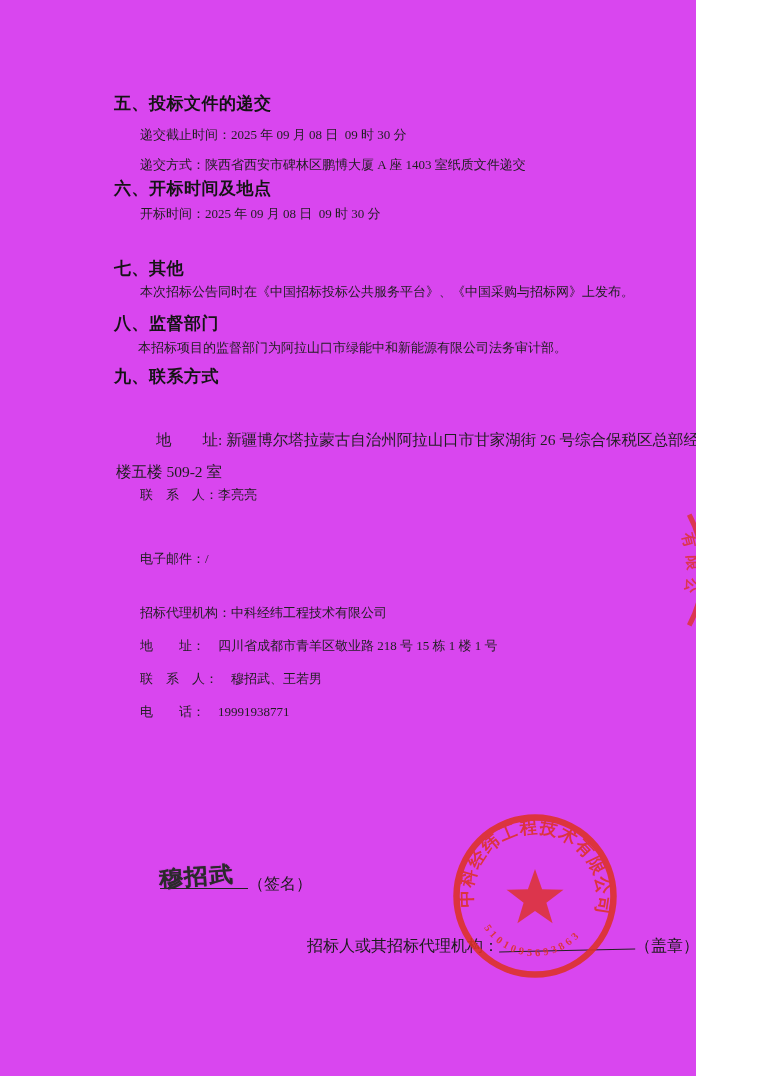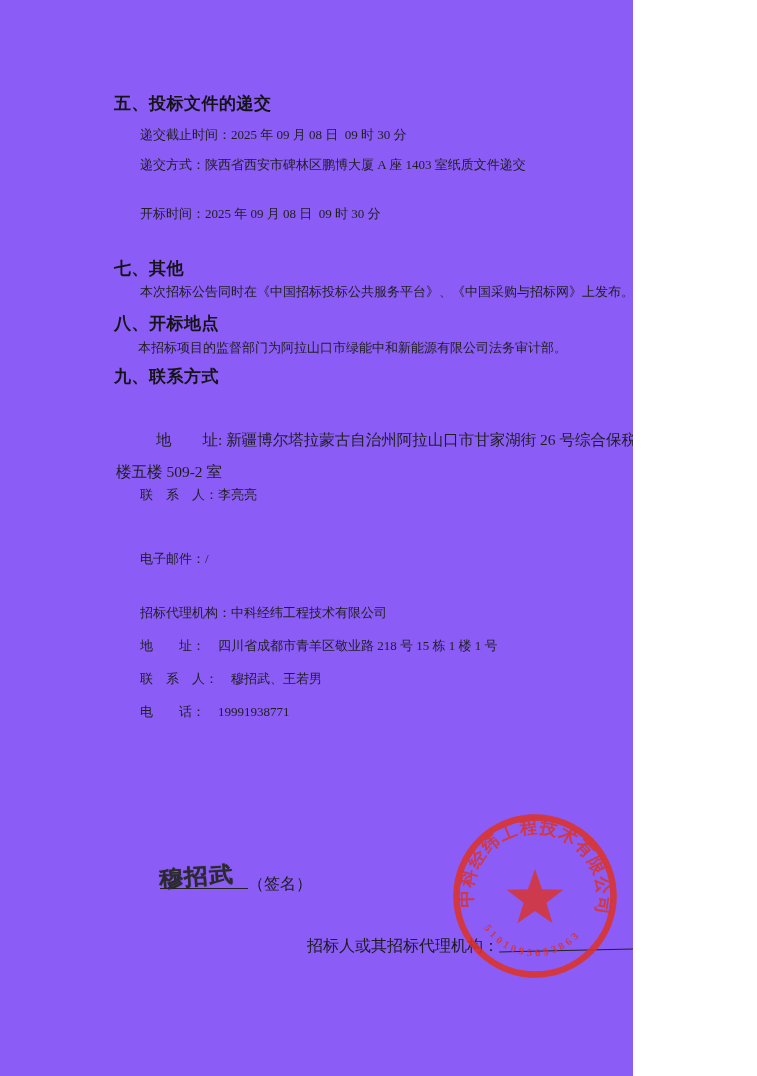--- a/index.html
+++ b/index.html
@@ -1,19 +1,19 @@
 <!DOCTYPE html>
 <html><head>
 <meta charset="utf-8">
 <style>
   html,body{margin:0;padding:0;background:#ffffff;}
   .page{
     position:relative;
-    width:633px;height:1076px;
-    background:#8b5cf6;
+    width:696px;height:1076px;
+    background:#d946ef;
     font-family:"Liberation Serif","DejaVu Serif",serif;
     color:#1f1f1f;
     overflow:hidden;
   }
   .hline{
     position:absolute;
     font-size:17px;
     font-weight:bold;
     color:#141414;
     white-space:pre;
@@ -86,26 +86,27 @@
 </style>
 </head>
 <body>
 
 <div class="page">
 
   <div class="hline" style="left:114px;top:92px">五、投标文件的递交</div>
   <div class="line" style="left:140px;top:126px">递交截止时间：2025 年 09 月 08 日  09 时 30 分</div>
   <div class="line" style="left:140px;top:156px">递交方式：陕西省西安市碑林区鹏博大厦 A 座 1403 室纸质文件递交</div>
 
+  <div class="hline" style="left:114px;top:177px">六、开标时间及地点</div>
   <div class="line" style="left:140px;top:205px">开标时间：2025 年 09 月 08 日  09 时 30 分</div>
 
   <div class="hline" style="left:114px;top:257px">七、其他</div>
   <div class="line" style="left:140px;top:283px">本次招标公告同时在《中国招标投标公共服务平台》、《中国采购与招标网》上发布。</div>
 
-  <div class="hline" style="left:114px;top:312px">八、开标地点</div>
+  <div class="hline" style="left:114px;top:312px">八、监督部门</div>
   <div class="line" style="left:138px;top:339px">本招标项目的监督部门为阿拉山口市绿能中和新能源有限公司法务审计部。</div>
 
   <div class="hline" style="left:114px;top:365px">九、联系方式</div>
 
   <div class="wrapline">地　　址: 新疆博尔塔拉蒙古自治州阿拉山口市甘家湖街 26 号综合保税区总部经济大楼五楼 509-2 室</div>
   <div class="line" style="left:140px;top:486px">联　系　人：李亮亮</div>
   <div class="line" style="left:140px;top:550px">电子邮件：/</div>
 
   <div class="line" style="left:140px;top:604px">招标代理机构：中科经纬工程技术有限公司</div>
   <div class="line" style="left:140px;top:637px">地　　址：　四川省成都市青羊区敬业路 218 号 15 栋 1 楼 1 号</div>

